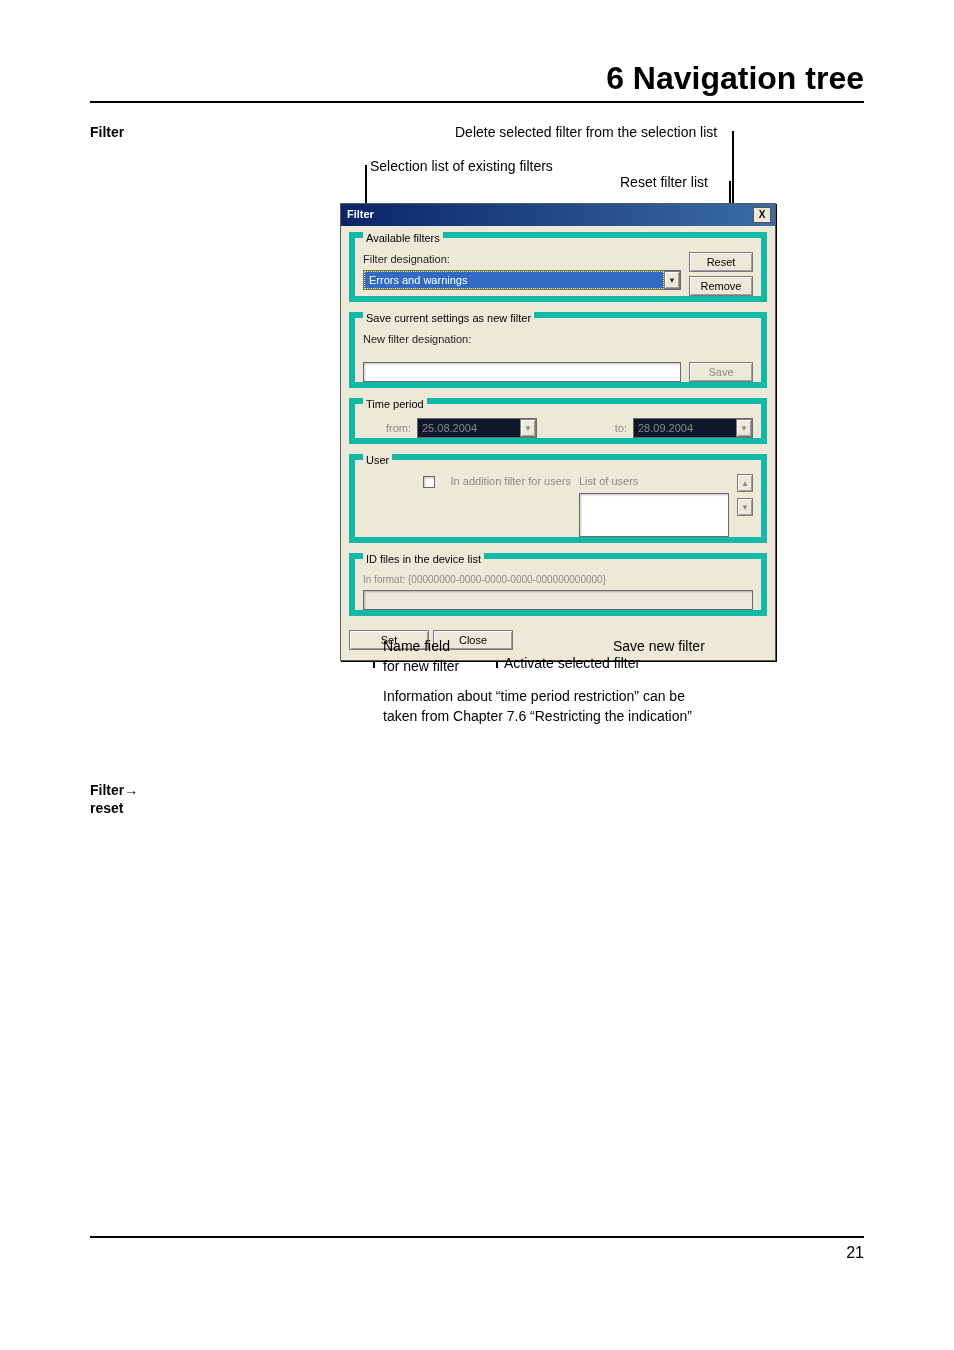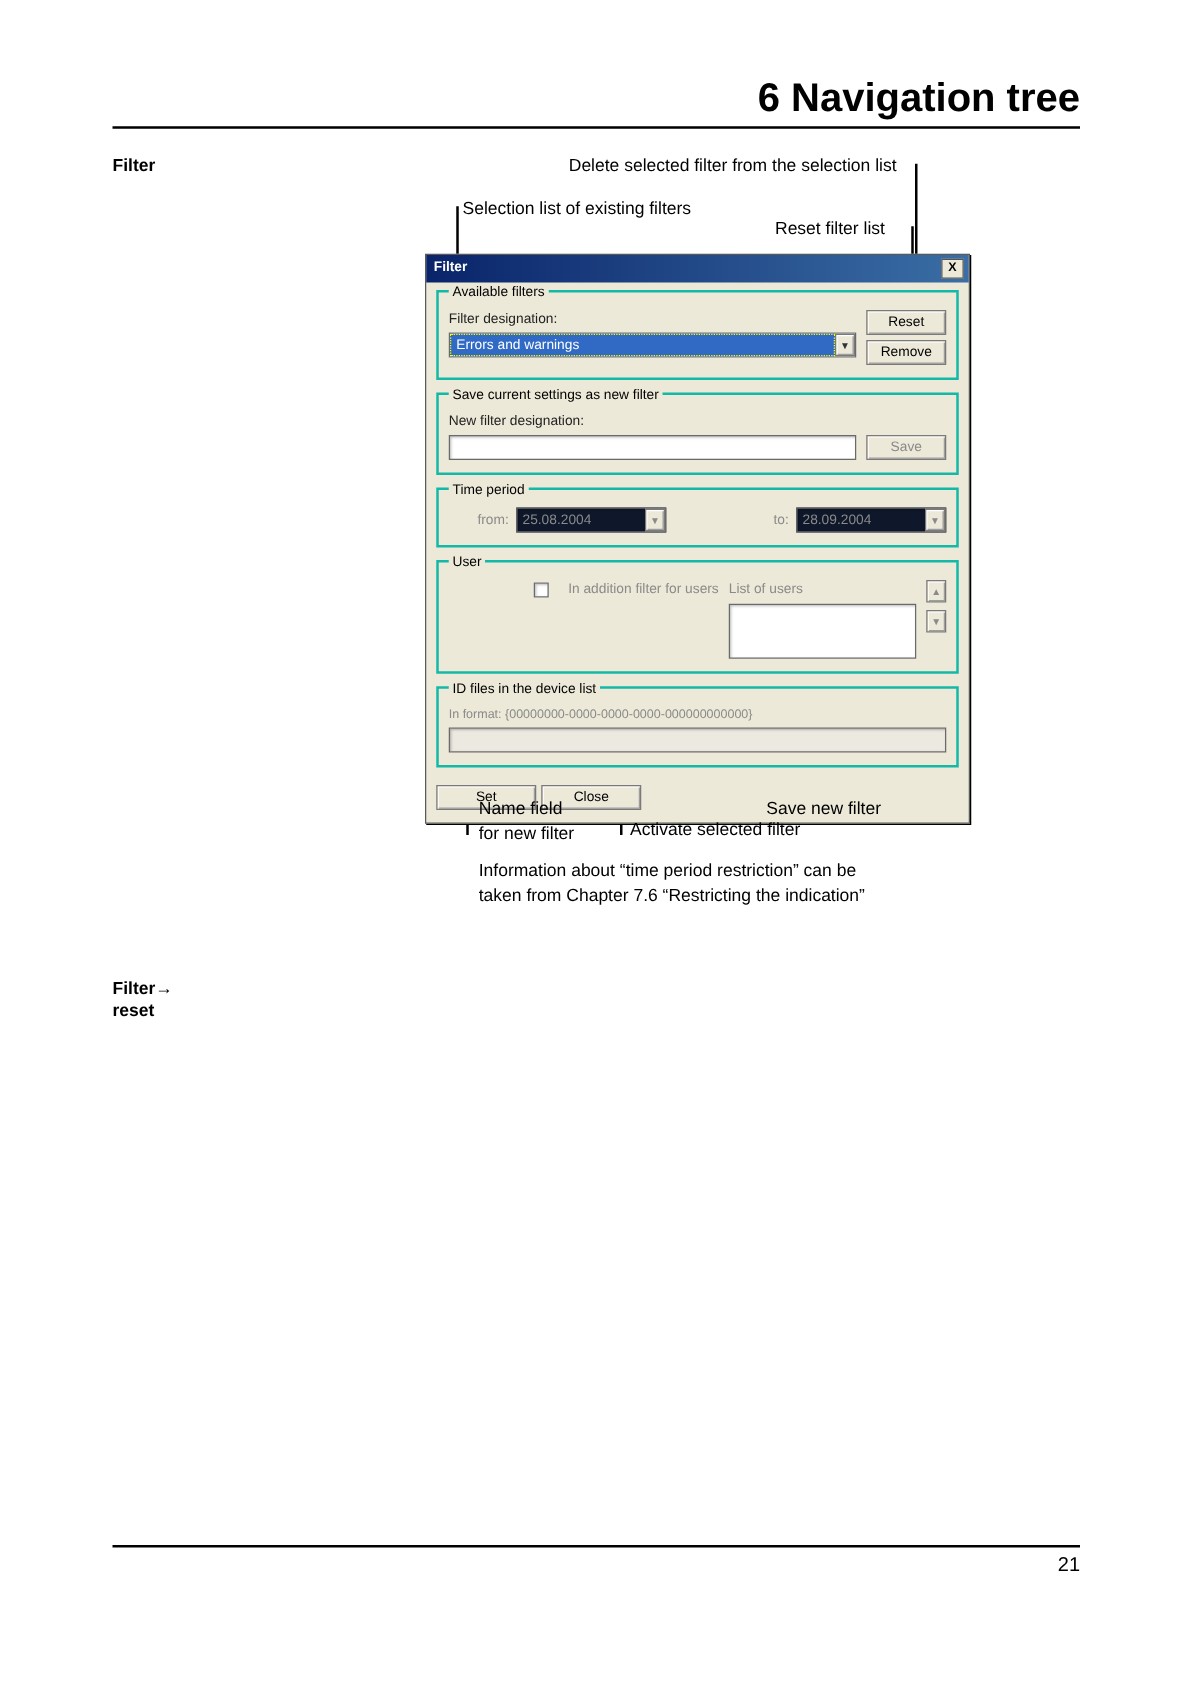--- a/index.html
+++ b/index.html
@@ -97,23 +97,23 @@
     color: #000;
     font-size: 10px;
     line-height: 14px;
     text-align: center;
     border: 1px solid #555;
   }
   .dlg-body {
     padding: 6px 8px 10px 8px;
   }
   .group {
-    border: 2px solid #14b8a6;
+    border: 6px solid #14b8a6;
     position: relative;
-    padding: 14px 8px 10px 8px;
+    padding: 14px 8px 0 8px;
     margin-bottom: 10px;
   }
   .group-title {
     position: absolute;
     top: -7px;
     left: 8px;
     background: #ece9d8;
     padding: 0 3px;
     font-size: 11px;
     white-space: nowrap;
@@ -287,21 +287,21 @@
                 </div>
                 <div style="display:flex; flex-direction:column; gap:4px;">
                   <div class="win-btn">Reset</div>
                   <div class="win-btn">Remove</div>
                 </div>
               </div>
             </div>
 
             <div class="group">
               <div class="group-title">Save current settings as new filter</div>
-              <div class="label" style="margin-bottom:3px;">New filter designation:</div>
+              <div class="label" style="margin-bottom:15px;">New filter designation:</div>
               <div class="row" style="gap:8px;">
                 <div class="text-input grow"></div>
                 <div class="win-btn disabled">Save</div>
               </div>
             </div>
 
             <div class="group">
               <div class="group-title">Time period</div>
               <div class="row" style="gap:6px; padding-left:18px;">
                 <span class="disabled-label" style="width:30px; text-align:right;">from:</span>

